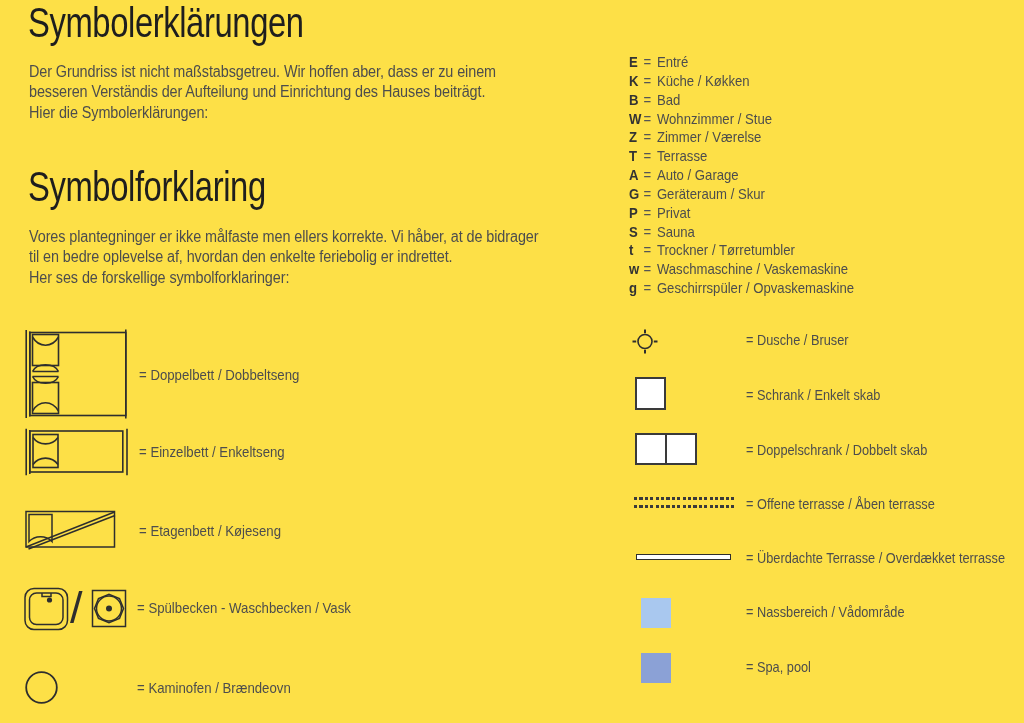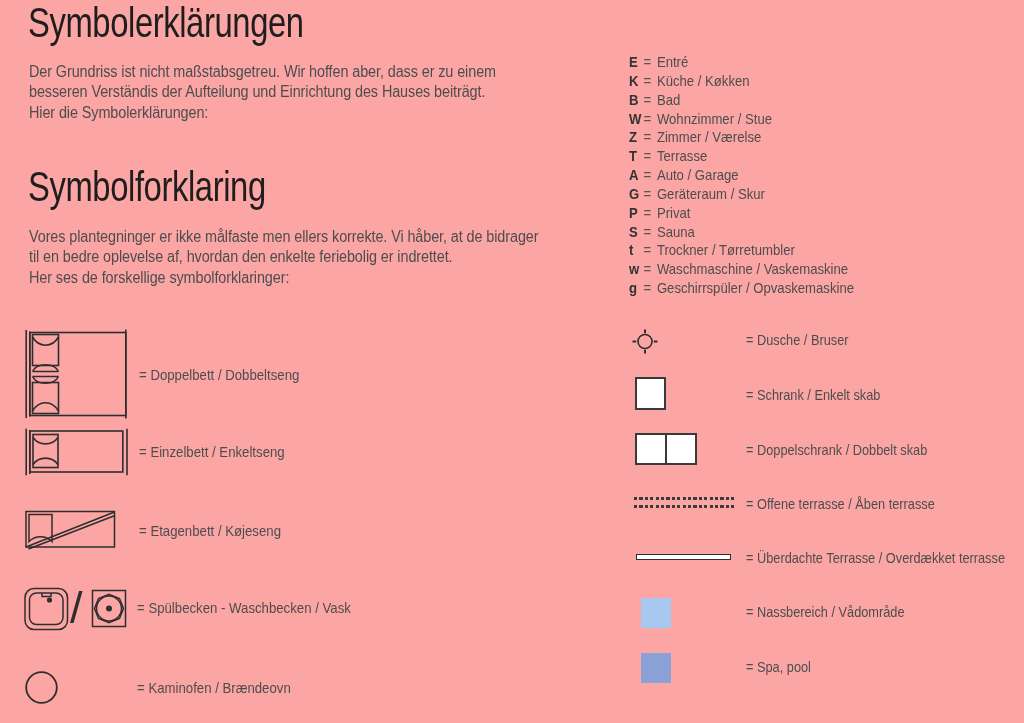--- a/index.html
+++ b/index.html
@@ -1,16 +1,16 @@
 <!DOCTYPE html>
 <html><head>
 <meta charset="utf-8">
 <style>
   html,body{margin:0;padding:0;background:#ffffff;}
-  #page{position:relative;width:1024px;height:723px;background:#fca5a5;overflow:hidden;
+  #page{position:relative;width:1024px;height:723px;background:#fde047;overflow:hidden;
         font-family:"Liberation Sans","DejaVu Sans",sans-serif;color:#4d4d4d;}
   .abs{position:absolute;}
   h1.doc-title{margin:0;font-size:42px;line-height:46px;font-weight:400;color:#1e1e1e;
         letter-spacing:-0.5px;transform:scaleX(0.78);transform-origin:0 0;white-space:nowrap;}
   .intro{font-size:16px;line-height:20.4px;white-space:pre-line;color:#4d4d4d;
         transform:scaleX(0.9);transform-origin:0 0;letter-spacing:-0.1px;}
   .sym-label{font-size:15px;line-height:18px;color:#4d4d4d;white-space:nowrap;display:inline-block;
         transform:scaleX(0.88);transform-origin:0 50%;}
   .sym-label-r{font-size:14.5px;line-height:17px;color:#4d4d4d;white-space:nowrap;display:inline-block;
         transform:scaleX(0.88);transform-origin:0 50%;}

